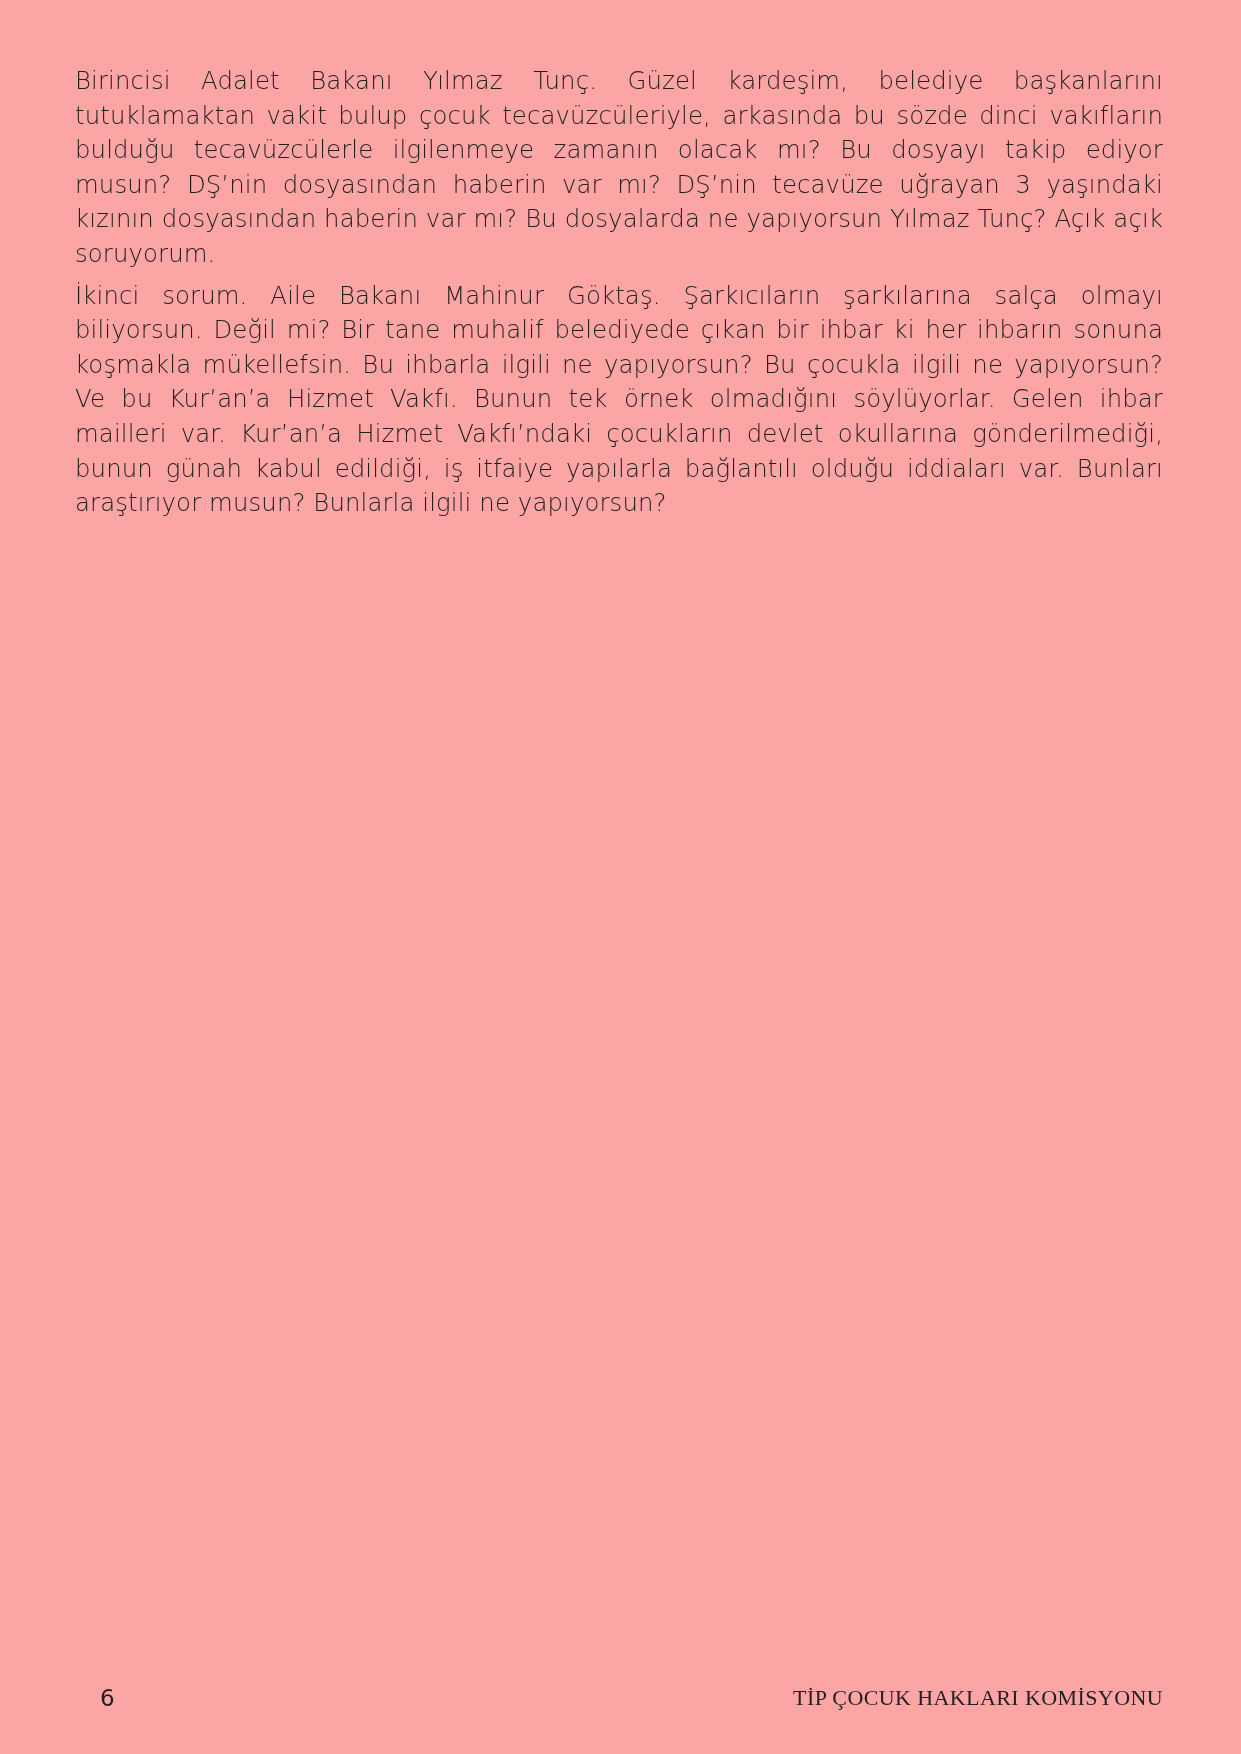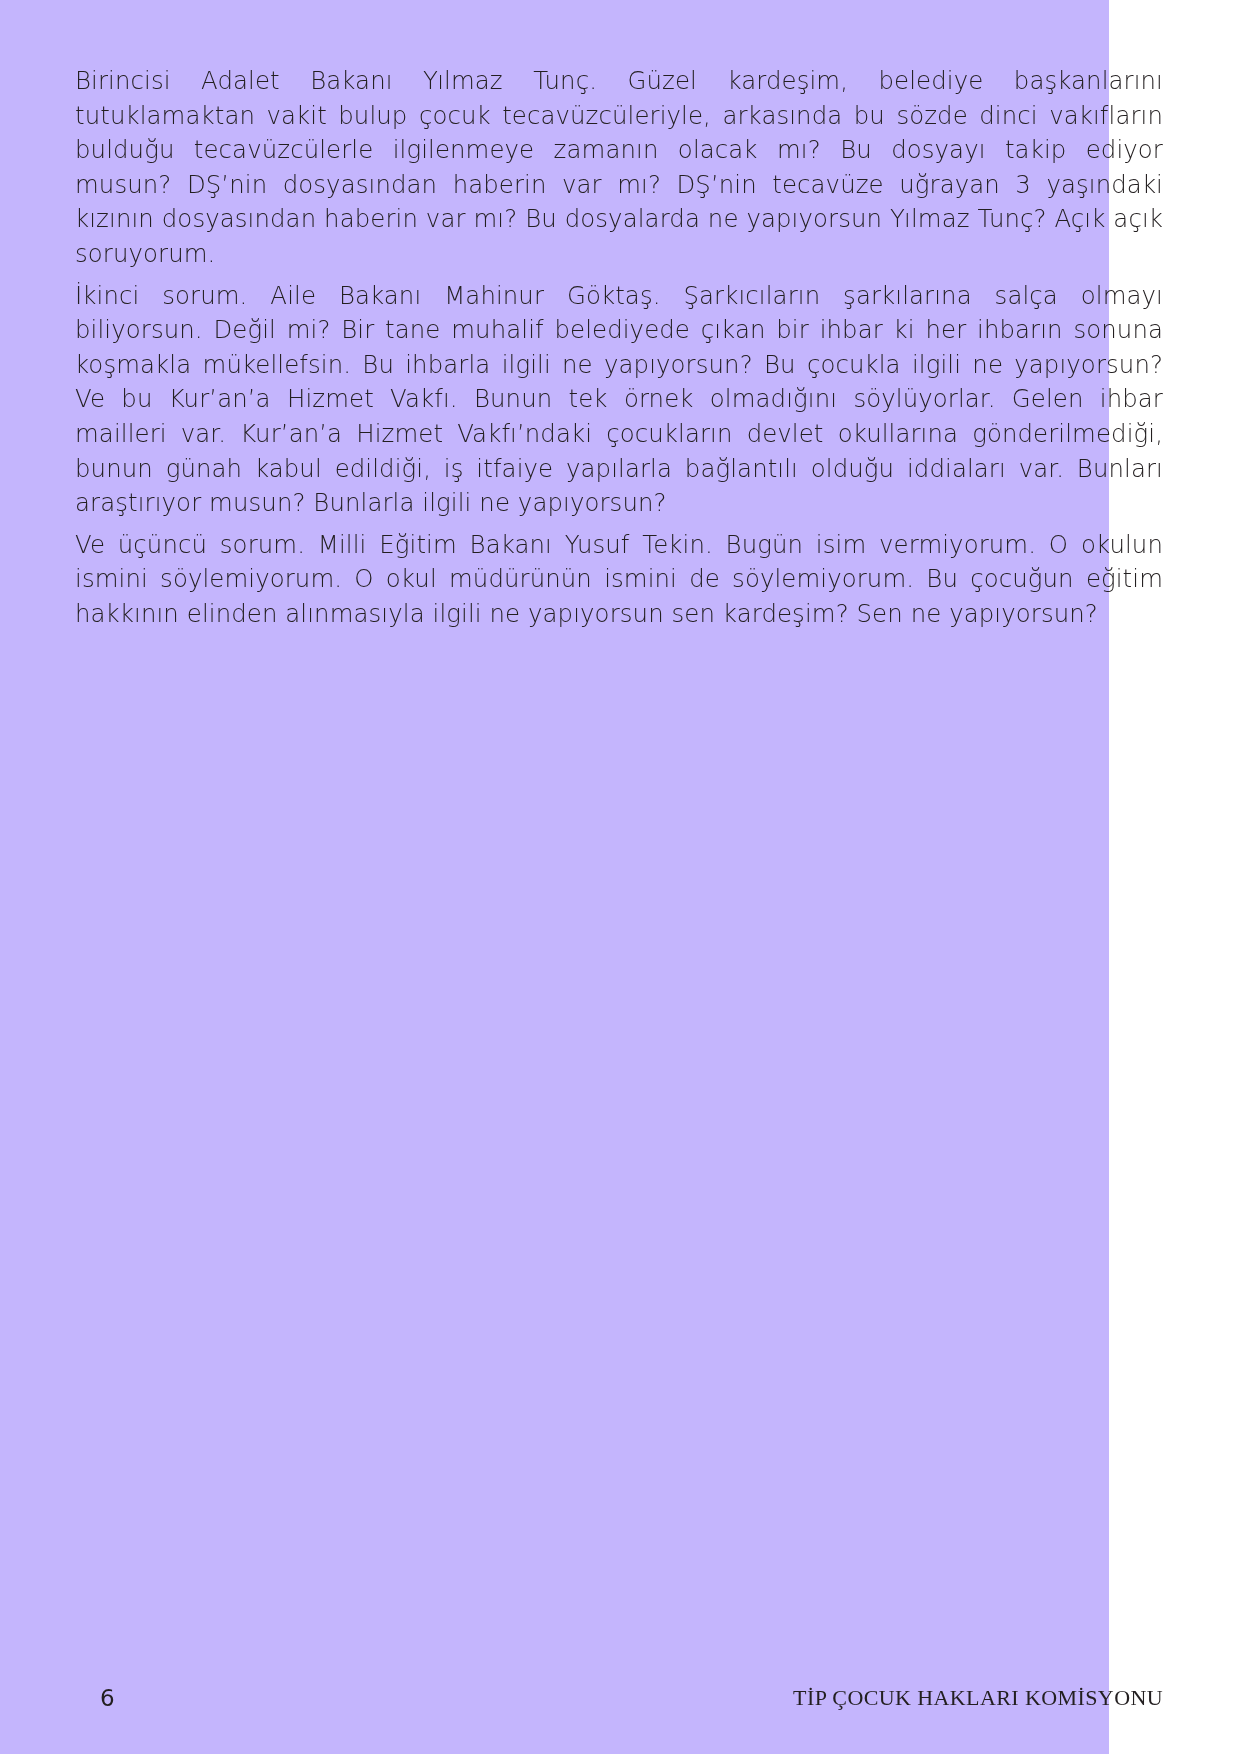--- a/index.html
+++ b/index.html
@@ -12,23 +12,23 @@
       height: 1754px;
       position: relative;
       overflow: hidden;
       font-family: "DejaVu Sans", "Liberation Sans", sans-serif;
       color: #231f20;
     }
     .page {
       position: absolute;
       left: 0;
       top: 0;
-      width: 1109px;
+      width: 1241px;
       height: 1754px;
-      background: #c4b5fd;
+      background: #fca5a5;
     }
     .body-text {
       position: absolute;
       left: 75px;
       top: 64px;
       width: 1088px;
     }
     .para {
       margin: 0 0 7px 0;
       font-size: 24.4px;
@@ -67,21 +67,20 @@
     }
   </style>
 </head>
 <body>
 
 <div class="page">
 
   <div class="body-text">
     <p class="para">Birincisi Adalet Bakanı Yılmaz Tunç. Güzel kardeşim, belediye başkanlarını tutuklamaktan vakit bulup çocuk tecavüzcüleriyle, arkasında bu sözde dinci vakıfların bulduğu tecavüzcülerle ilgilenmeye zamanın olacak mı? Bu dosyayı takip ediyor musun? DŞ’nin dosyasından haberin var mı? DŞ’nin tecavüze uğrayan 3 yaşındaki kızının dosyasından haberin var mı? Bu dosyalarda ne yapıyorsun Yılmaz Tunç? Açık açık soruyorum.</p>
     <p class="para">İkinci sorum. Aile Bakanı Mahinur Göktaş. Şarkıcıların şarkılarına salça olmayı biliyorsun. Değil mi? Bir tane muhalif belediyede çıkan bir ihbar ki her ihbarın sonuna koşmakla mükellefsin. Bu ihbarla ilgili ne yapıyorsun? Bu çocukla ilgili ne yapıyorsun? Ve bu Kur’an’a Hizmet Vakfı. Bunun tek örnek olmadığını söylüyorlar. Gelen ihbar mailleri var. Kur’an’a Hizmet Vakfı’ndaki çocukların devlet okullarına gönderilmediği, bunun günah kabul edildiği, iş itfaiye yapılarla bağlantılı olduğu iddiaları var. Bunları araştırıyor musun? Bunlarla ilgili ne yapıyorsun?</p>
-    <p class="para">Ve üçüncü sorum. Milli Eğitim Bakanı Yusuf Tekin. Bugün isim vermiyorum. O okulun ismini söylemiyorum. O okul müdürünün ismini de söylemiyorum. Bu çocuğun eğitim hakkının elinden alınmasıyla ilgili ne yapıyorsun sen kardeşim? Sen ne yapıyorsun?</p>
   </div>
 
   <div class="footer">
     <span class="page-number">6</span>
     <span class="running-title">TİP ÇOCUK HAKLARI KOMİSYONU</span>
   </div>
 
 </div>
 
 </body></html>

